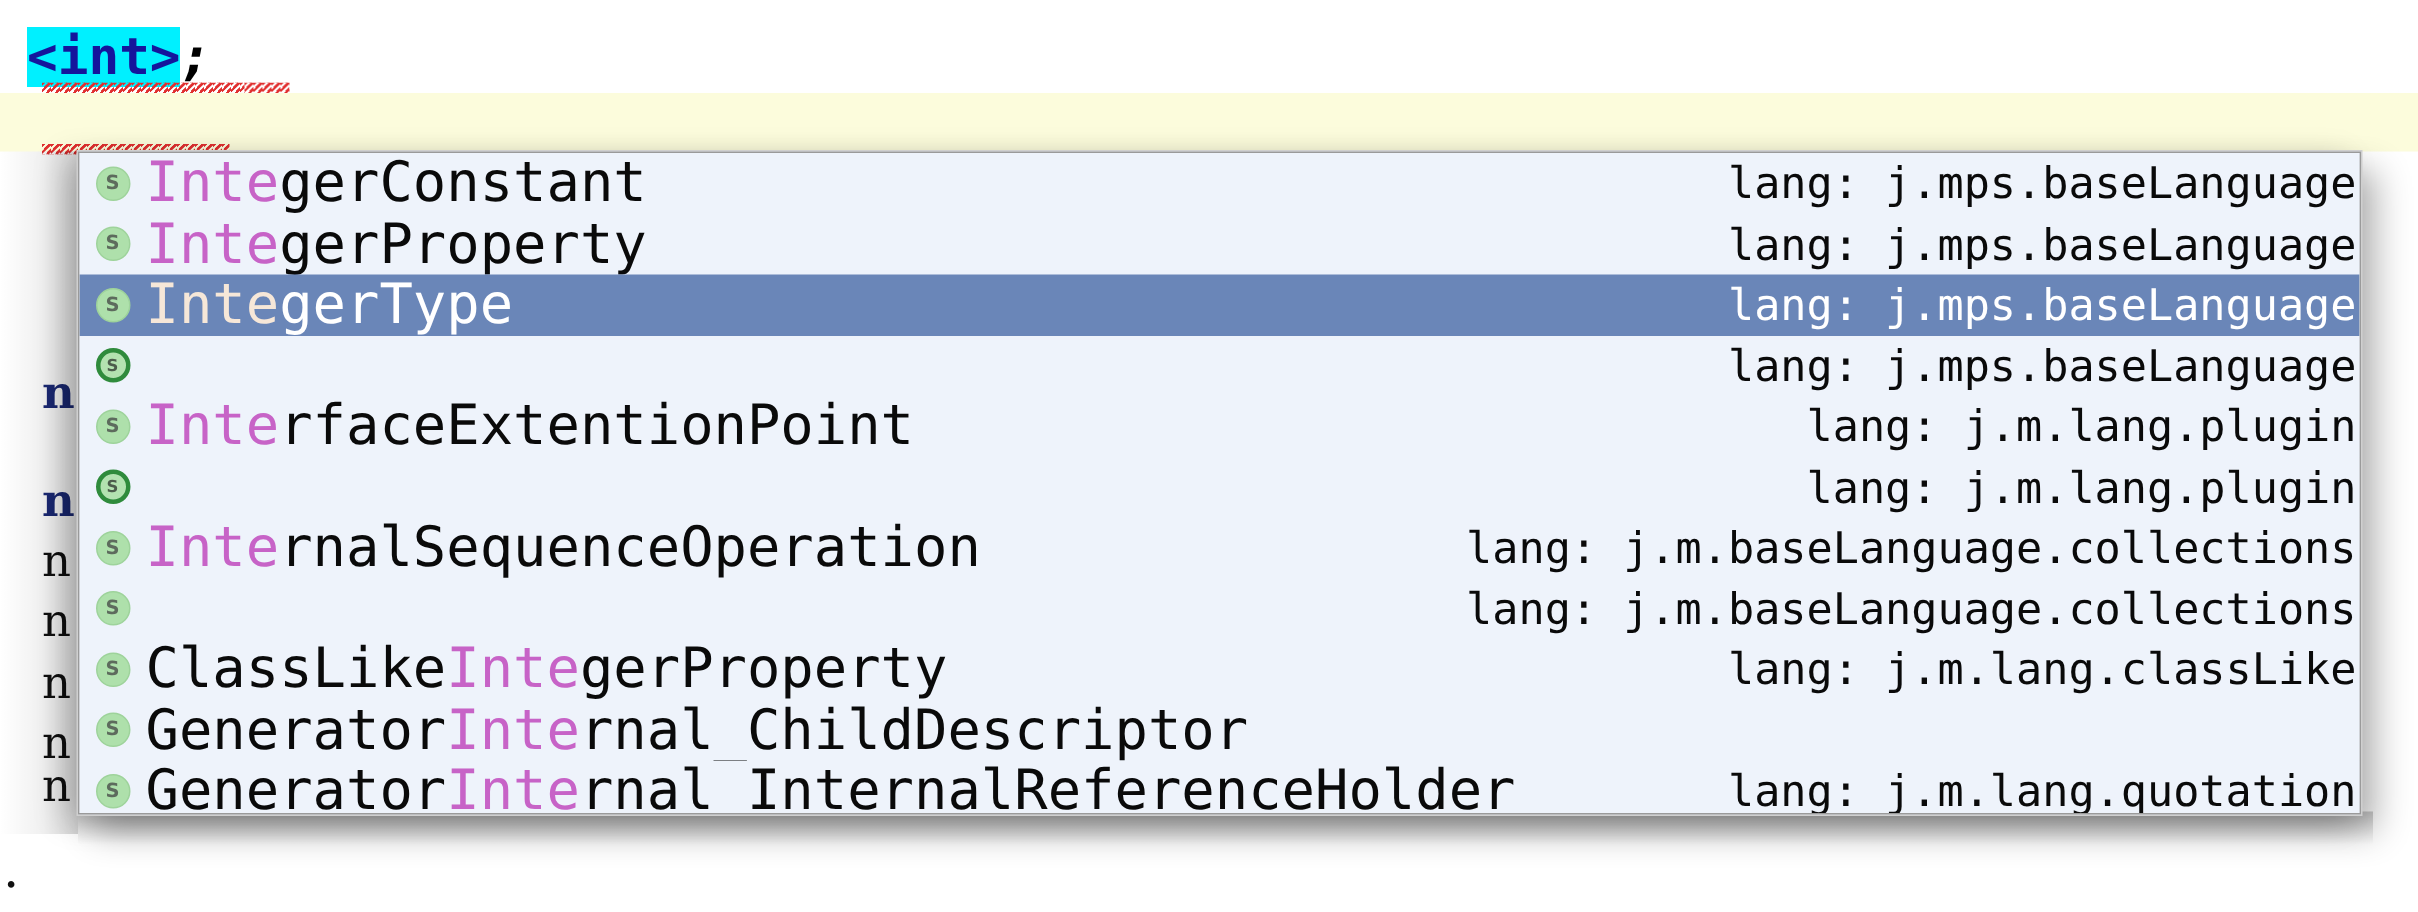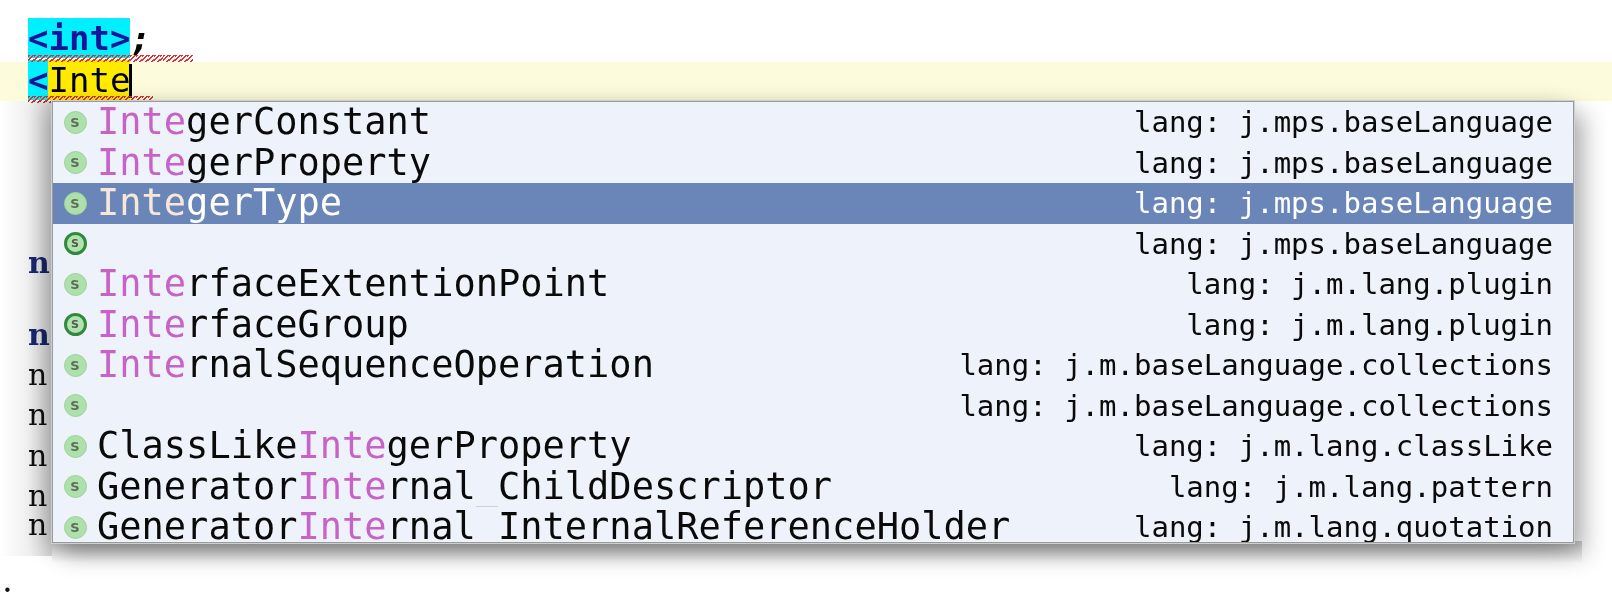--- a/index.html
+++ b/index.html
@@ -10,21 +10,21 @@
     font-family:"DejaVu Sans Mono","Liberation Mono",monospace;
   }
 
   
   #editor{position:absolute;inset:0;background:#ffffff;}
 
   .code-line{position:absolute;left:0;white-space:pre;
     font-family:"DejaVu Sans Mono","Liberation Mono",monospace;}
 
   
-  #line1{top:18px;left:28px;font-size:34px;line-height:40px;font-weight:bold;}
+  #line1{top:18px;left:18px;font-size:34px;line-height:40px;font-weight:bold;}
   .tok-angle{background:#00f0ff;color:#15159c;}
   .tok-int{background:#00f0ff;color:#15159c;}
   .tok-semi{color:#000000;font-style:italic;}
 
   
   #current-line-band{position:absolute;left:0;top:62px;width:1612px;height:39px;
     background:#fcfcdc;}
 
   #line2{top:60px;left:28px;font-size:34px;line-height:40px;}
   .tok-lt2{background:#00f0ff;color:#15159c;font-weight:bold;}
@@ -73,21 +73,21 @@
   .ico.ring{background:#b3e2b0;border:3px solid #2f8b3c;color:#4c5d4c;
     font-size:11px;}
 
   .row-name{flex:0 0 auto;white-space:pre;
     font-family:"DejaVu Sans Mono","Liberation Mono",monospace;
     font-size:37px;line-height:40px;color:#0a0a0a;margin-left:6px;}
   .row.selected .row-name{color:#ffffff;text-align:right;}
   .hl{color:#c763c7;}
   .row.selected .hl{color:#f6e7d8;}
 
-  .row-lang{flex:1 1 auto;text-align:right;white-space:pre;padding-right:20px;
+  .row-lang{flex:1 1 auto;text-align:right;white-space:pre;padding-right:2px;
     font-family:"DejaVu Sans Mono","Liberation Mono",monospace;
     font-size:29px;line-height:40px;color:#0a0a0a;}
   .row.selected .row-lang{color:#ffffff;}
 
   
   #left-shadow{position:absolute;left:0px;top:101px;width:52px;height:455px;
     background:linear-gradient(to right, rgba(255,255,255,0) 0%,
       rgba(0,0,0,0.06) 55%, rgba(0,0,0,0.17) 100%);
     pointer-events:none;}
   #bottom-shadow{position:absolute;left:52px;top:541px;width:1530px;height:22px;
@@ -96,21 +96,20 @@
 </style>
 </head>
 <body>
 
 <div id="editor">
 
   <div id="current-line-band"></div>
 
   <div class="code-line" id="line1"><span class="tok-angle">&lt;</span><span class="tok-int">int</span><span class="tok-angle">&gt;</span><span class="tok-semi">;</span></div>
 
-  <div class="code-line" id="line2"><span class="tok-lt2">&lt;</span><span class="tok-typed">Inte</span><span class="caret"></span></div>
 
   <div class="squiggle" id="sq1"></div>
   <div class="squiggle" id="sq2"></div>
   <div class="squiggle" id="sq3"></div>
 
   <span class="bg-n bold" style="left:28px;top:248px;">n</span>
   <span class="bg-n bold" style="left:28px;top:320px;">n</span>
   <span class="bg-n plain" style="left:28px;top:360px;">n</span>
   <span class="bg-n plain" style="left:28px;top:400px;">n</span>
   <span class="bg-n plain" style="left:28px;top:441px;">n</span>
@@ -156,21 +155,20 @@
         <span class="row-icon">
           <span class="ico">S</span>
         </span>
         <span class="row-name"><span class="hl">Inte</span><span>rfaceExtentionPoint</span></span>
         <span class="row-lang">lang: j.m.lang.plugin</span>
       </div>
       <div class="row">
         <span class="row-icon">
           <span class="ico ring">S</span>
         </span>
-        <span class="row-name"><span class="hl">Inte</span><span>rfaceGroup</span></span>
         <span class="row-lang">lang: j.m.lang.plugin</span>
       </div>
       <div class="row">
         <span class="row-icon">
           <span class="ico">S</span>
         </span>
         <span class="row-name"><span class="hl">Inte</span><span>rnalSequenceOperation</span></span>
         <span class="row-lang">lang: j.m.baseLanguage.collections</span>
       </div>
       <div class="row">
@@ -184,21 +182,20 @@
           <span class="ico">S</span>
         </span>
         <span class="row-name"><span>ClassLike</span><span class="hl">Inte</span><span>gerProperty</span></span>
         <span class="row-lang">lang: j.m.lang.classLike</span>
       </div>
       <div class="row">
         <span class="row-icon">
           <span class="ico">S</span>
         </span>
         <span class="row-name"><span>Generator</span><span class="hl">Inte</span><span>rnal_ChildDescriptor</span></span>
-        <span class="row-lang">lang: j.m.lang.pattern</span>
       </div>
       <div class="row">
         <span class="row-icon">
           <span class="ico">S</span>
         </span>
         <span class="row-name"><span>Generator</span><span class="hl">Inte</span><span>rnal_InternalReferenceHolder</span></span>
         <span class="row-lang">lang: j.m.lang.quotation</span>
       </div>
     </div>
 </div>

